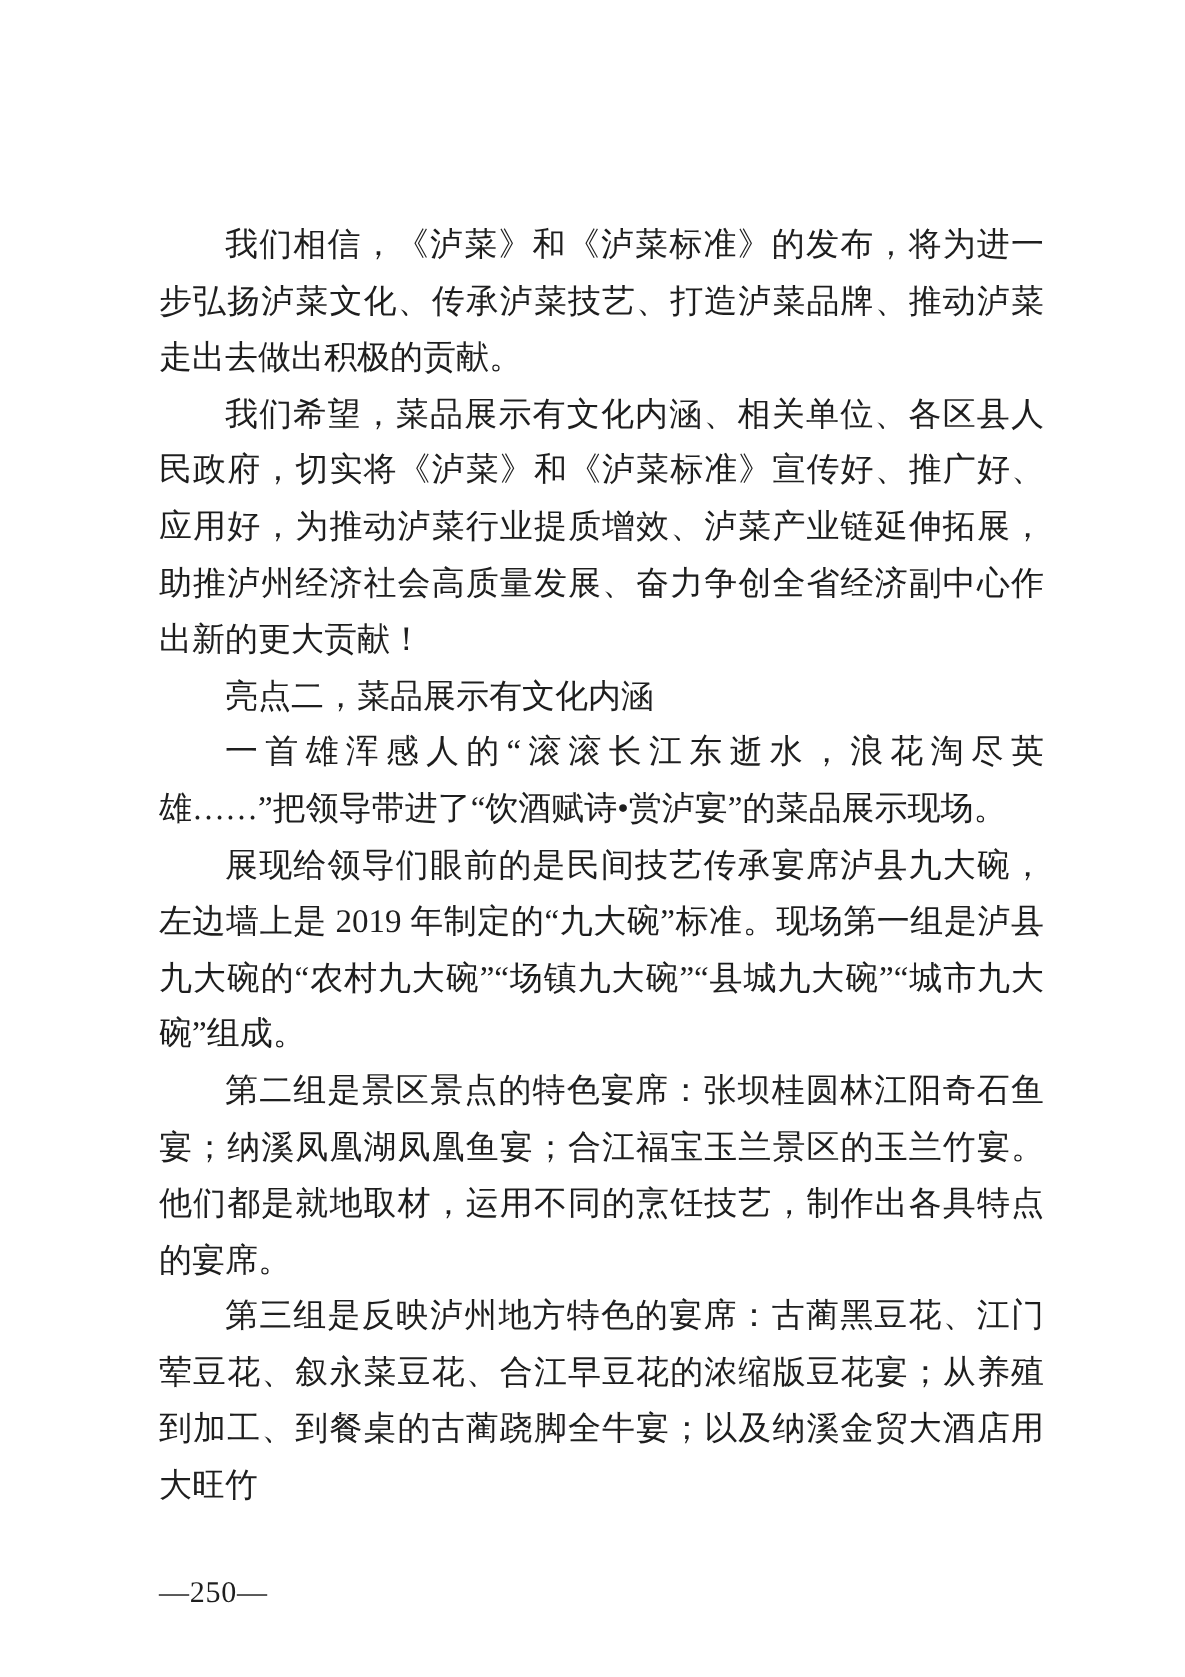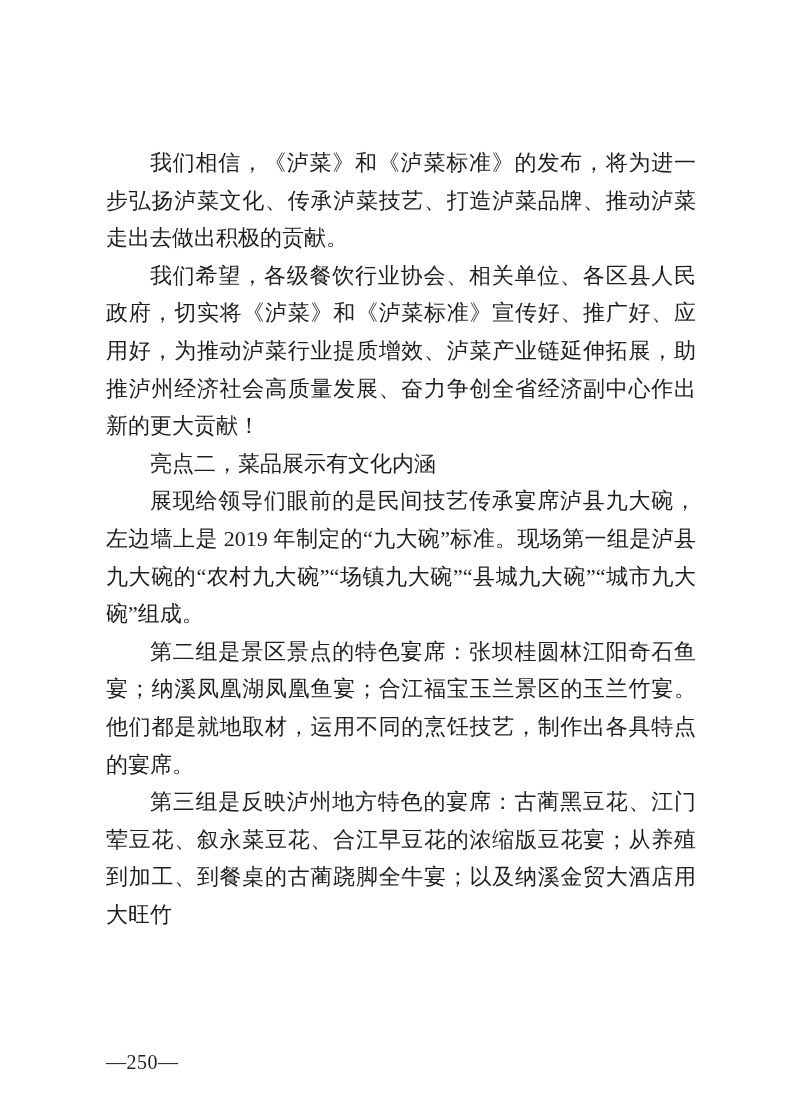--- a/index.html
+++ b/index.html
@@ -51,20 +51,21 @@
     font-family: "Liberation Serif", "DejaVu Serif", serif;
     letter-spacing: 0.5px;
   }
 </style>
 </head>
 <body>
 
 <div class="page">
   <div class="content">
     <p>我们相信，《泸菜》和《泸菜标准》的发布，将为进一步弘扬泸菜文化、传承泸菜技艺、打造泸菜品牌、推动泸菜走出去做出积极的贡献。</p>
-    <p>我们希望，各级餐饮行业协会、相关单位、各区县人民政府，切实将《泸菜》和《泸菜标准》宣传好、推广好、应用好，为推动泸菜行业提质增效、泸菜产业链延伸拓展，助推泸州经济社会高质量发展、奋力争创全省经济副中心作出新的更大贡献！</p>
+    <p>我们希望，菜品展示有文化内涵、相关单位、各区县人民政府，切实将《泸菜》和《泸菜标准》宣传好、推广好、应用好，为推动泸菜行业提质增效、泸菜产业链延伸拓展，助推泸州经济社会高质量发展、奋力争创全省经济副中心作出新的更大贡献！</p>
     <p class="heading">亮点二，菜品展示有文化内涵</p>
+    <p>一首雄浑感人的“滚滚长江东逝水，浪花淘尽英雄……”把领导带进了“饮酒赋诗•赏泸宴”的菜品展示现场。</p>
     <p>展现给领导们眼前的是民间技艺传承宴席泸县九大碗，左边墙上是 2019 年制定的“九大碗”标准。现场第一组是泸县九大碗的“农村九大碗”“场镇九大碗”“县城九大碗”“城市九大碗”组成。</p>
     <p>第二组是景区景点的特色宴席：张坝桂圆林江阳奇石鱼宴；纳溪凤凰湖凤凰鱼宴；合江福宝玉兰景区的玉兰竹宴。他们都是就地取材，运用不同的烹饪技艺，制作出各具特点的宴席。</p>
     <p>第三组是反映泸州地方特色的宴席：古蔺黑豆花、江门荤豆花、叙永菜豆花、合江早豆花的浓缩版豆花宴；从养殖到加工、到餐桌的古蔺跷脚全牛宴；以及纳溪金贸大酒店用大旺竹</p>
   </div>
   <div class="footer">—250—</div>
 </div>
 
 </body></html>

